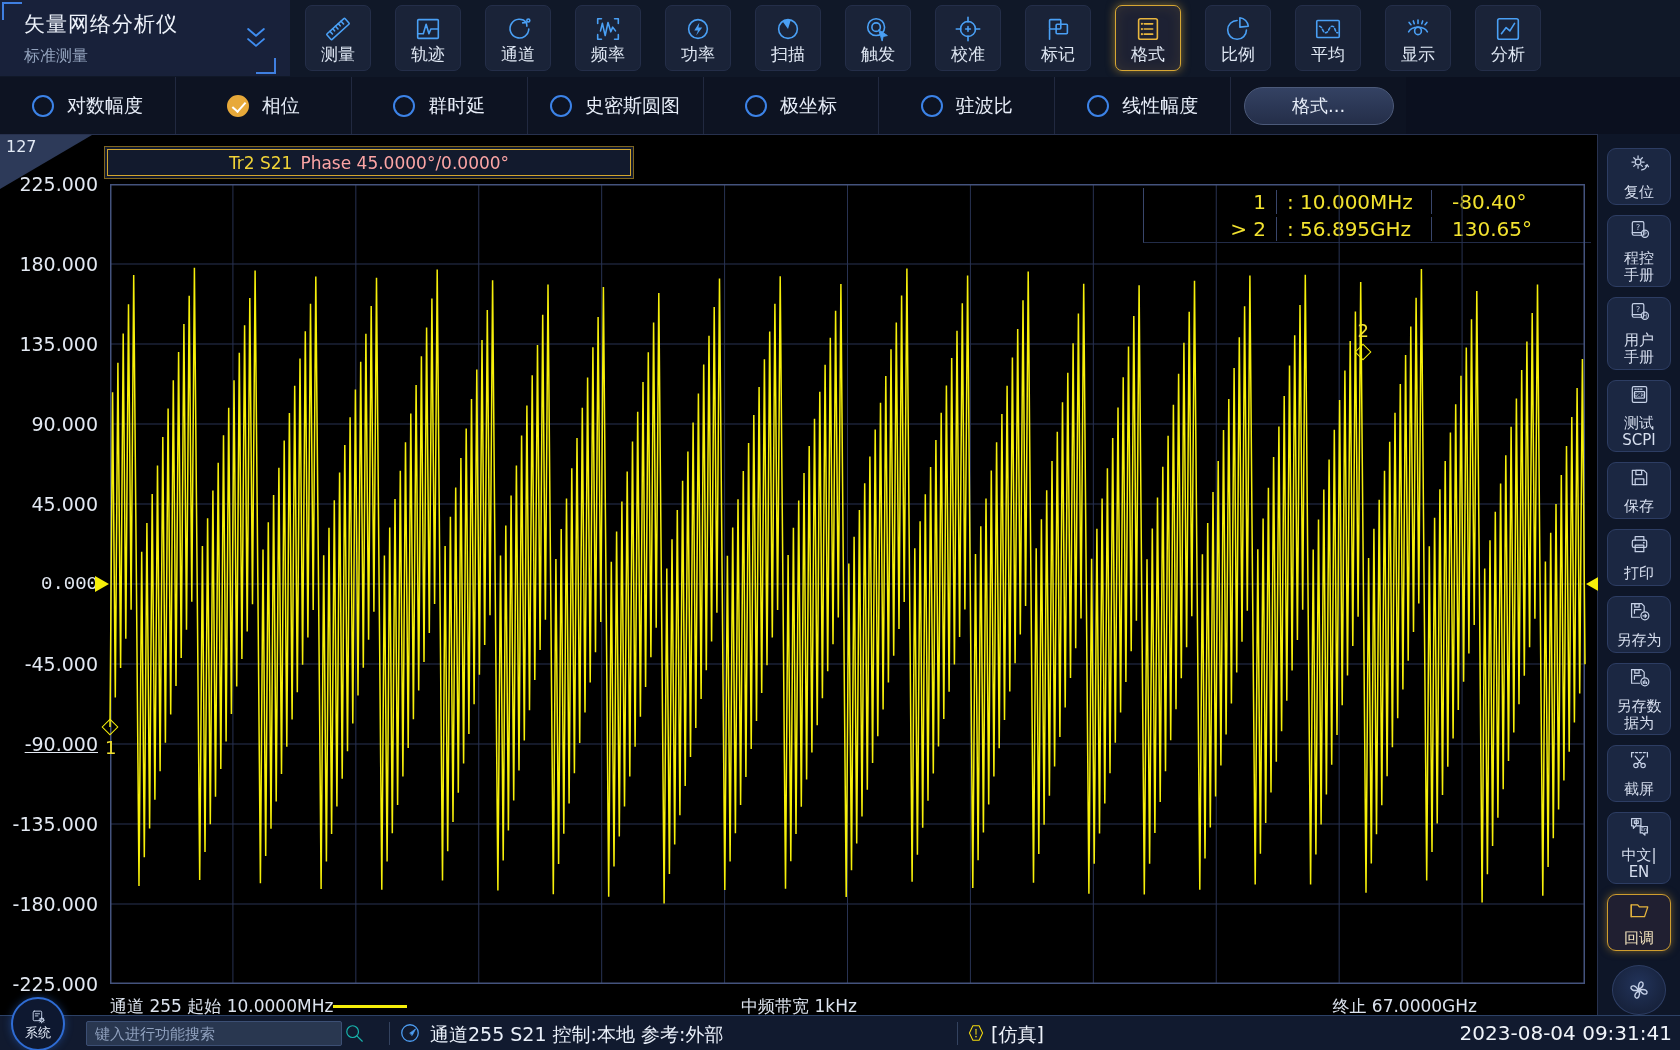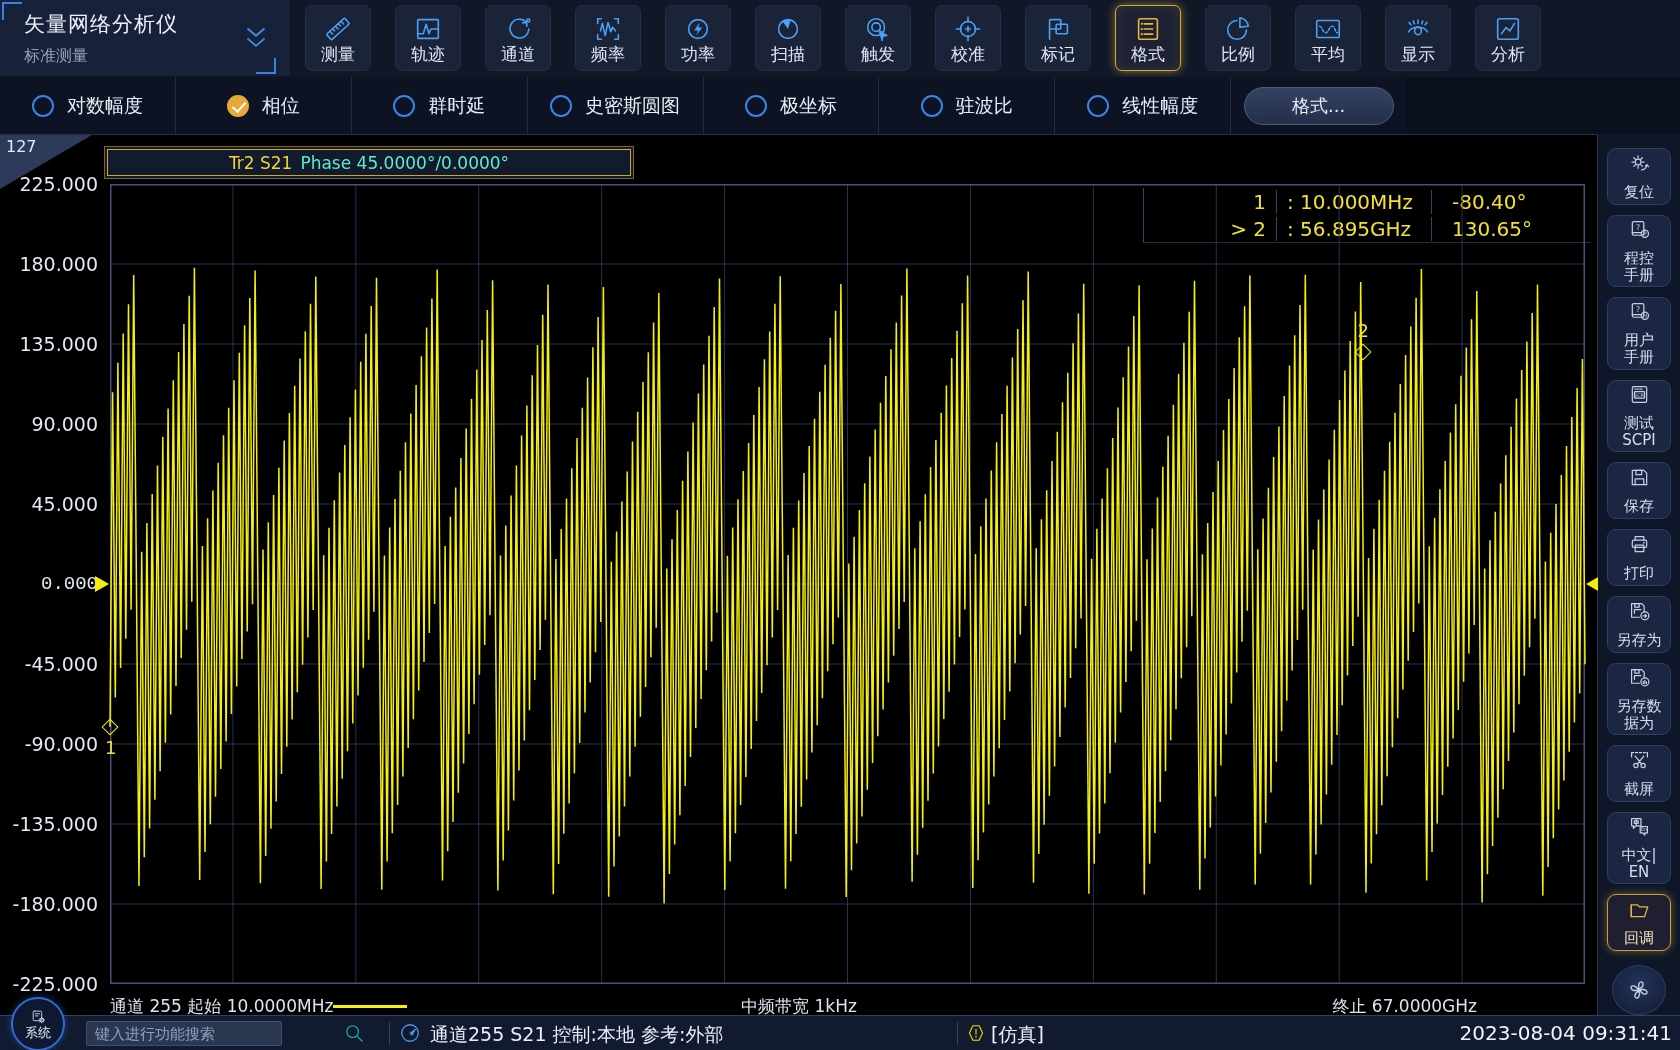--- a/index.html
+++ b/index.html
@@ -34,21 +34,21 @@
   .fmt-cell.selected .radio{background:#e7a93a;border-color:#e7a93a}
   .fmt-cell.selected .radio::after{content:"";position:absolute;left:6px;top:2px;width:6px;height:11px;border-right:2.4px solid #fff;border-bottom:2.4px solid #fff;transform:rotate(42deg)}
   .fmt-lbl{font-size:19px;color:#e7edf8}
   .fmt-pill{width:150px;height:38px;border-radius:19px;background:linear-gradient(#344263,#242e49);border:1px solid #4c5a7a;display:flex;align-items:center;justify-content:center;font-size:18px;color:#e7edf8;cursor:pointer}
 
   
   .chart{position:absolute;left:0;top:134px;width:1598px;height:881px;background:#000;border-top:1px solid #27314e;border-right:1px solid #27314e}
   .corner-badge{position:absolute;left:0;top:0;width:92px;height:54px;background:#2d3a59;clip-path:polygon(0 0,100% 0,0 100%);font-size:16px;color:#e3eaf5;padding:2px 0 0 6px}
   .trace-header{position:absolute;left:107px;top:14px;width:524px;height:27px;background:#121a2d;border:1px solid #d2a62e;box-shadow:0 0 0 2px #121a2d,0 0 0 3px #7e6520;display:flex;align-items:center;justify-content:center;gap:8px;font-size:17px;cursor:pointer}
   .trace-header .t1{color:#f0d338}
-  .trace-header .t2{color:#5eead4}
+  .trace-header .t2{color:#fca5a5}
   .yl{position:absolute;left:0;width:98px;text-align:right;font-size:19px;color:#e3e9f2}
   .marker-table{position:absolute;left:1143px;top:53px;border-left:1px solid #39466b;border-bottom:1px solid #222c48;background:rgba(0,0,0,.35)}
   .mt-row{display:flex;height:27px;align-items:center;font-size:20px;color:#f2e22f;white-space:nowrap}
   .mt-id{width:132px;text-align:right;padding-right:10px}
   .mt-freq{width:155px;border-left:1px solid #39466b;padding-left:10px}
   .mt-val{width:160px;border-left:1px solid #39466b;padding-left:20px}
   .ft-center{position:absolute;left:0;top:860px;width:1598px;text-align:center;font-size:17px;color:#dce3ee;pointer-events:none}
   .ft-left{position:absolute;left:110px;top:860px;font-size:17px;color:#dce3ee;display:flex;align-items:center;}
   .trace-color-line{width:74px;height:3px;background:#f6ef0a}
   .ft-right{position:absolute;right:120px;top:860px;font-size:17px;color:#dce3ee}
@@ -66,21 +66,21 @@
   .sb-btn.active .sb-ico{color:#e6b53e}
   .sb-btn.active .sb-lbl{color:#f2e3bd}
   .sb-round{width:54px;height:54px;border-radius:50%;background:radial-gradient(circle at 50% 38%,#22335a,#131c31);border:1px solid #2d3d63;display:flex;align-items:center;justify-content:center;color:#b9c6de;margin-top:4px;cursor:pointer}
   .sb-round .sb-ico{width:26px;height:26px}
 
   
   .statusbar{position:absolute;left:0;top:1015px;width:1680px;height:35px;background:#111a2f;border-top:1px solid #2c4166}
   .sys-btn{position:absolute;left:11px;top:-19px;width:54px;height:54px;border-radius:50%;background:#0e1830;border:2px solid #2f6cd4;box-shadow:0 0 8px rgba(47,108,212,.45);display:flex;flex-direction:column;align-items:center;justify-content:center;z-index:5;cursor:pointer}
   .sys-ico{width:17px;height:17px;color:#cfdcf2}
   .sys-lbl{font-size:13px;color:#e2eaf7;line-height:14px}
-  .search-input{position:absolute;left:86px;top:5px;width:196px;height:25px;background:#293750;border:1px solid #3c4f74;border-radius:2px;color:#86efac;font-size:15px;padding:0 8px;font-family:inherit;outline:none}
+  .search-input{position:absolute;left:86px;top:5px;width:256px;height:25px;background:#293750;border:1px solid #3c4f74;border-radius:2px;color:#86efac;font-size:15px;padding:0 8px;font-family:inherit;outline:none}
   .search-input::placeholder{color:#8fa0bd}
   .search-ico{position:absolute;left:343px;top:6px;width:22px;height:22px;color:#17b6ae;cursor:pointer}
   .vdiv{position:absolute;top:6px;width:1px;height:23px;background:#33425f}
   .chan-ico{position:absolute;left:398px;top:5px;width:24px;height:24px;color:#4d9df2}
   .chan-txt{position:absolute;left:430px;top:6px;font-size:19px;color:#e9eff9;white-space:nowrap}
   .warn-ico{position:absolute;left:966px;top:7px;width:20px;height:20px;color:#f2d90e}
   .sim-txt{position:absolute;left:991px;top:6px;font-size:19px;color:#eef2fa}
   .timestamp{position:absolute;right:8px;top:5px;font-size:20px;color:#f0f4fa}
   .inline-ico{display:block}
 </style>
@@ -305,21 +305,21 @@
       <span class="t2">Phase 45.0000°/0.0000°</span>
     </div>
     <div id="ylabels">
         <div class="yl" style="top: 38px;">225.000</div>
         <div class="yl" style="top: 118px;">180.000</div>
         <div class="yl" style="top: 198px;">135.000</div>
         <div class="yl" style="top: 278px;">90.000</div>
         <div class="yl" style="top: 358px;">45.000</div>
         <div class="yl" style="top: 438px; font-family: Liberation Mono, monospace;">0.000</div>
         <div class="yl" style="top: 518px;">-45.000</div>
-        <div class="yl" style="top: 598px;">-90.000</div>
+        <div class="yl" style="top: 598px; text-decoration: underline;">-90.000</div>
         <div class="yl" style="top: 678px;">-135.000</div>
         <div class="yl" style="top: 758px;">-180.000</div>
         <div class="yl" style="top: 838px;">-225.000</div>
       </div>
     <div class="marker-table">
       <div class="mt-row">
         <span class="mt-id">1</span>
         <span class="mt-freq">: 10.000MHz</span>
         <span class="mt-val">-80.40°</span>
       </div>

